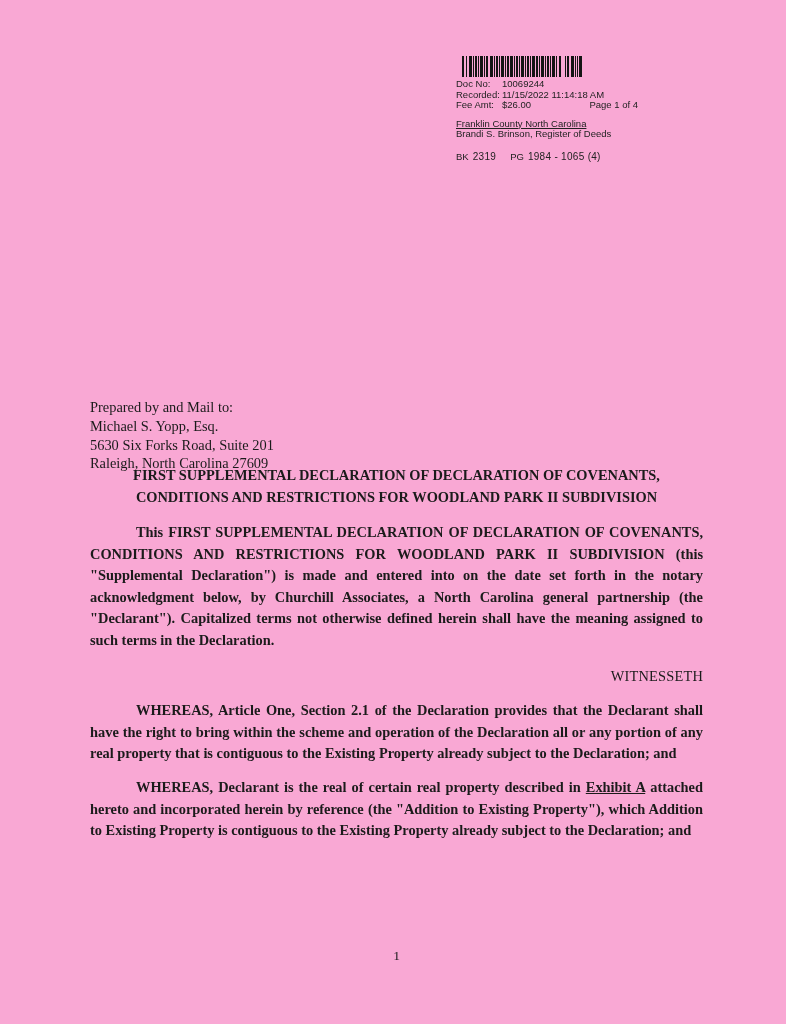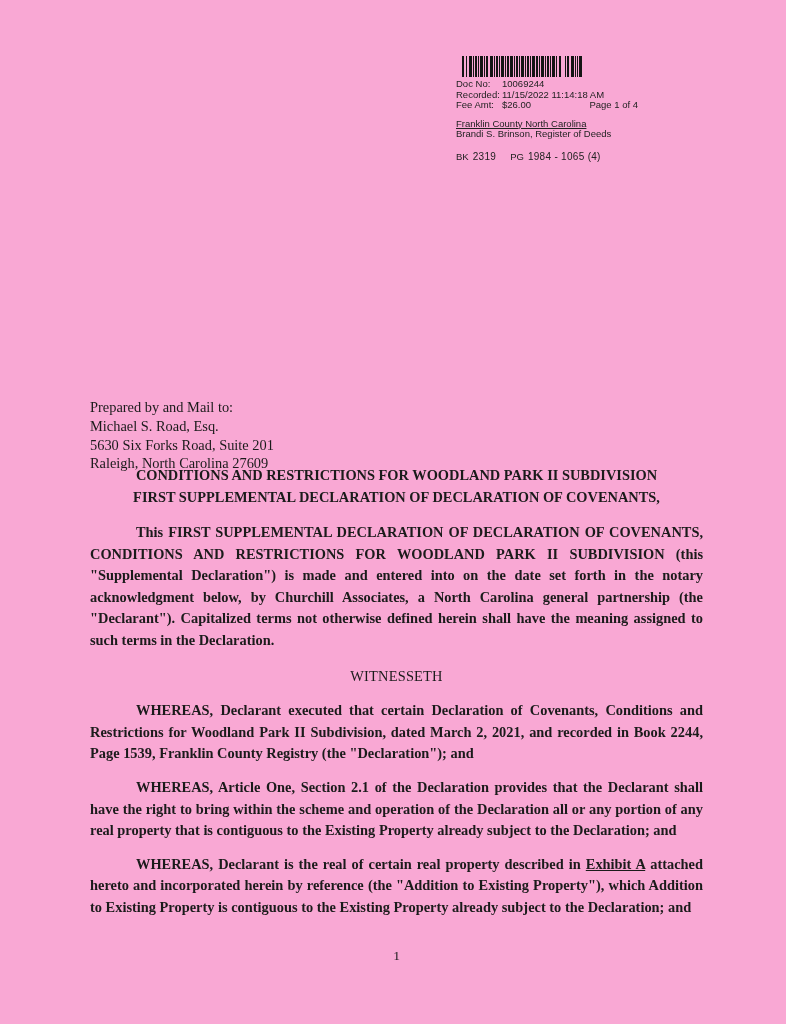--- a/index.html
+++ b/index.html
@@ -66,21 +66,21 @@
     line-height: 22px;
     margin-bottom: 14px;
   }
   .para {
     text-align: justify;
     text-indent: 46px;
     margin-bottom: 12px;
     font-weight: bold;
   }
   .witnesseth {
-    text-align: center;
+    text-align: right;
     margin: 14px 0 13px 0;
     letter-spacing: .2px;
   }
   .exhibit { text-decoration: underline; }
 
   .page-number {
     position: absolute;
     left: 90px;
     width: 613px;
     top: 948px;
@@ -156,36 +156,35 @@
     <div class="stamp-bkpg">
       <span class="bk-label">BK</span>
       <span class="bk-num">2319</span>
       <span class="pg-label">PG</span>
       <span class="bk-num">1984 - 1065 (4)</span>
     </div>
   </div>
 
   <div class="prepared">
     <div>Prepared by and Mail to:</div>
-    <div>Michael S. Road, Esq.</div>
+    <div>Michael S. Yopp, Esq.</div>
     <div>5630 Six Forks Road, Suite 201</div>
     <div>Raleigh, North Carolina 27609</div>
   </div>
 
   <div class="docbody">
     <div class="doc-title">
+      <div>FIRST SUPPLEMENTAL DECLARATION OF DECLARATION OF COVENANTS,</div>
       <div>CONDITIONS AND RESTRICTIONS FOR WOODLAND PARK II SUBDIVISION</div>
-      <div>FIRST SUPPLEMENTAL DECLARATION OF DECLARATION OF COVENANTS,</div>
     </div>
 
     <p class="para">This FIRST SUPPLEMENTAL DECLARATION OF DECLARATION OF COVENANTS, CONDITIONS AND RESTRICTIONS FOR WOODLAND PARK II SUBDIVISION (this "Supplemental Declaration") is made and entered into on the date set forth in the notary acknowledgment below, by Churchill Associates, a North Carolina general partnership (the "Declarant").  Capitalized terms not otherwise defined herein shall have the meaning assigned to such terms in the Declaration.</p>
 
     <div class="witnesseth">WITNESSETH</div>
 
-    <p class="para">WHEREAS, Declarant executed that certain Declaration of Covenants, Conditions and Restrictions for Woodland Park II Subdivision, dated March 2, 2021, and recorded in Book 2244, Page 1539, Franklin County Registry (the "Declaration"); and</p>
 
     <p class="para">WHEREAS, Article One, Section 2.1 of the Declaration provides that the Declarant shall have the right to bring within the scheme and operation of the Declaration all or any portion of any real property that is contiguous to the Existing Property already subject to the Declaration; and</p>
 
     <p class="para"><span>WHEREAS, Declarant is the real of certain real property described in </span><span class="exhibit">Exhibit A</span><span> attached hereto and incorporated herein by reference (the "Addition to Existing Property"), which Addition to Existing Property is contiguous to the Existing Property already subject to the Declaration; and</span></p>
 
   </div>
 
   <div class="page-number">1</div>
 
 </div>

